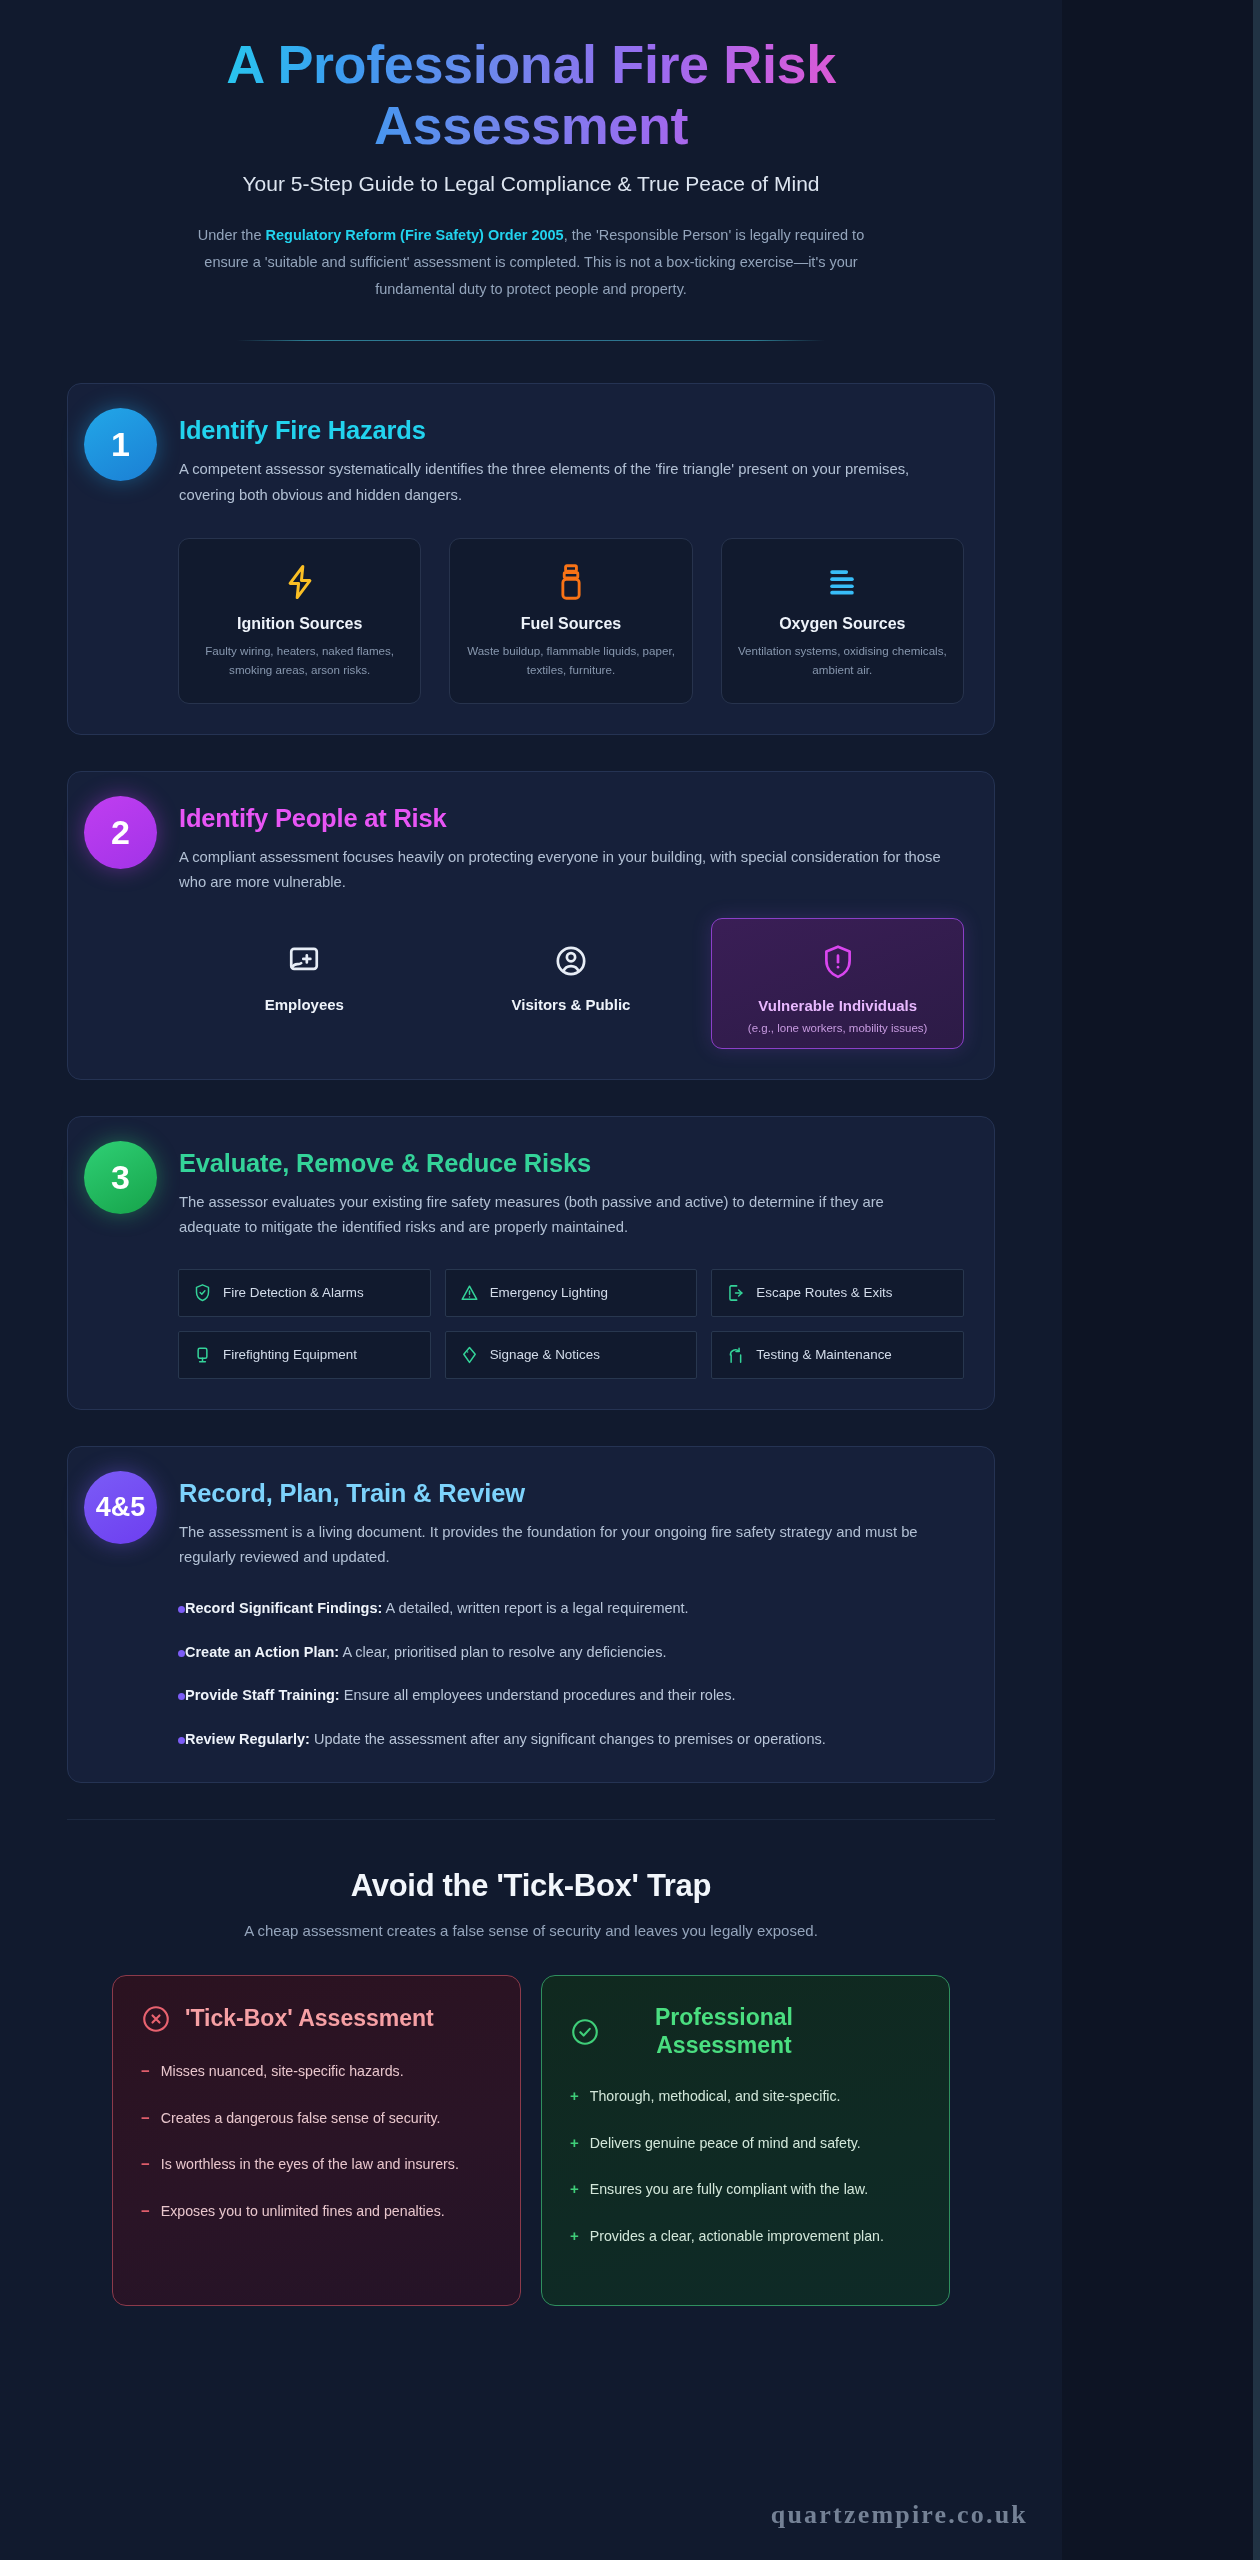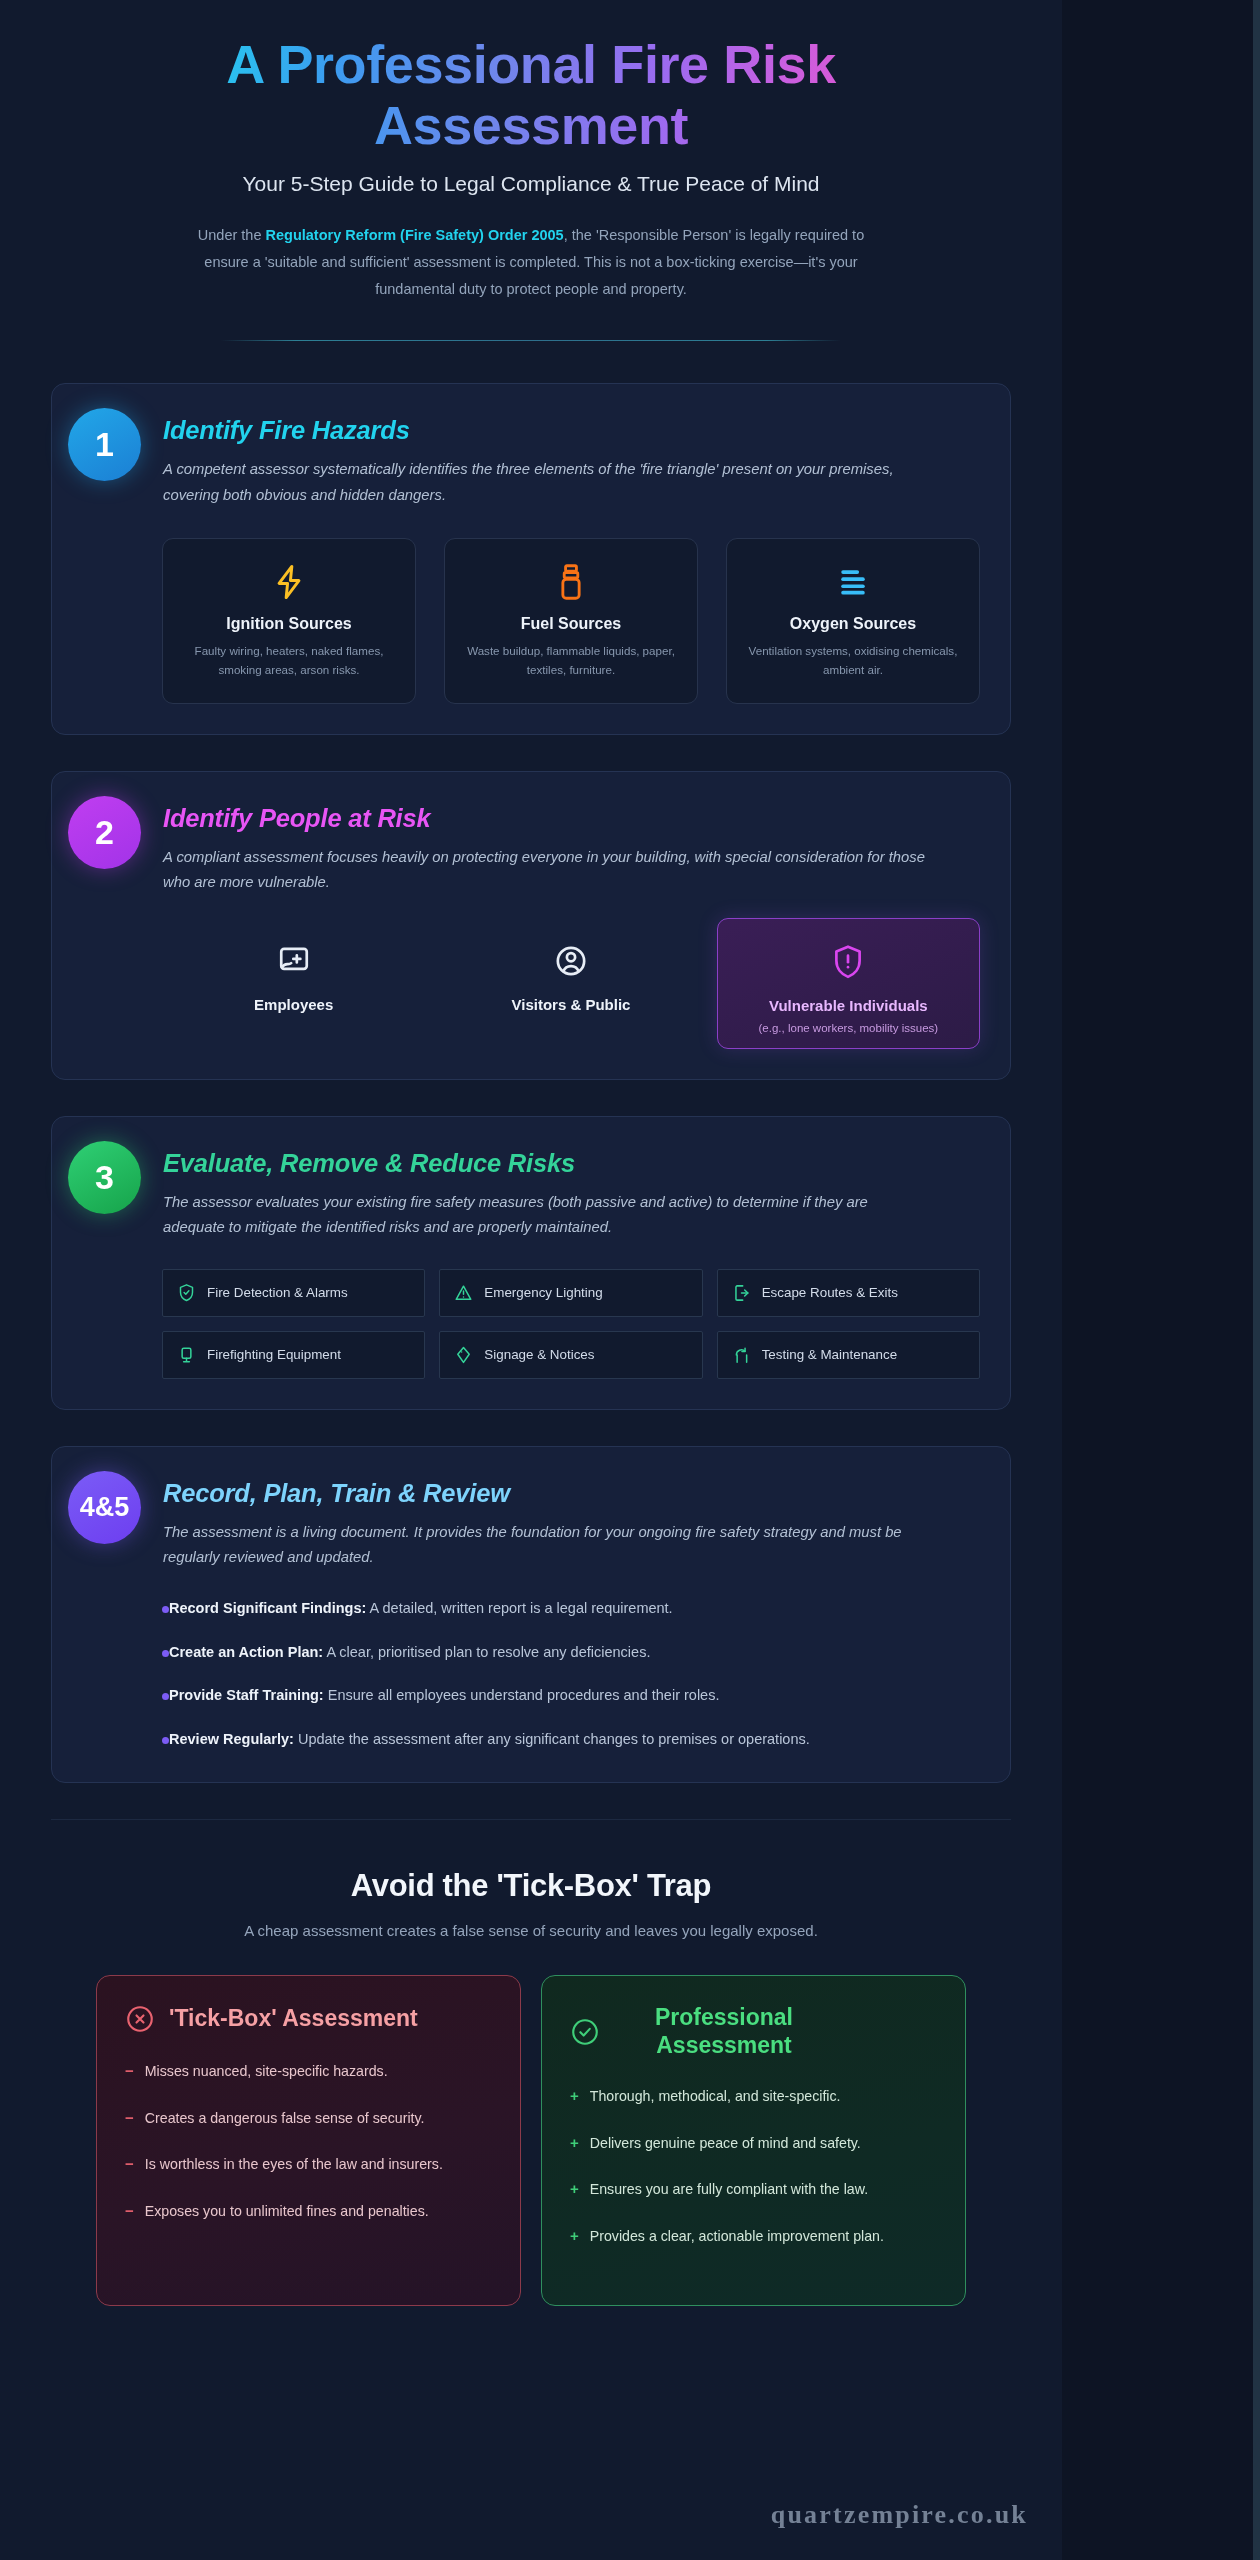--- a/index.html
+++ b/index.html
@@ -23,21 +23,21 @@
     width: 7px;
     background: #26384a;
     opacity: .85;
   }
   .page-rail.left  { left: 0; }
   .page-rail.right { right: 0; }
 
   .page {
     position: relative;
     width: 1062px;
-    padding: 0 6px;
+    padding: 0 22px;
     background: #111a2e;
     min-height: 2560px;
     overflow: hidden;
   }
 
   
   .header {
     padding: 34px 170px 0 170px;
     text-align: center;
   }
@@ -98,21 +98,21 @@
     width: 73px; height: 73px;
     border-radius: 50%;
     display: flex; align-items: center; justify-content: center;
     color: #fff;
     font-size: 34px;
     font-weight: bold;
     margin-left: -14px;
     margin-top: -6px;
   }
   .step-badge.small-text { font-size: 27px; }
-  .step-text { flex: 1 1 auto; padding-top: 2px; font-style: italic; }
+  .step-text { flex: 1 1 auto; padding-top: 2px; }
   .step-title {
     font-size: 25.5px;
     font-weight: bold;
     margin-bottom: 12px;
     letter-spacing: -.2px;
   }
   .step-desc {
     font-size: 14.8px;
     line-height: 1.72;
     color: #b2c0d4;

